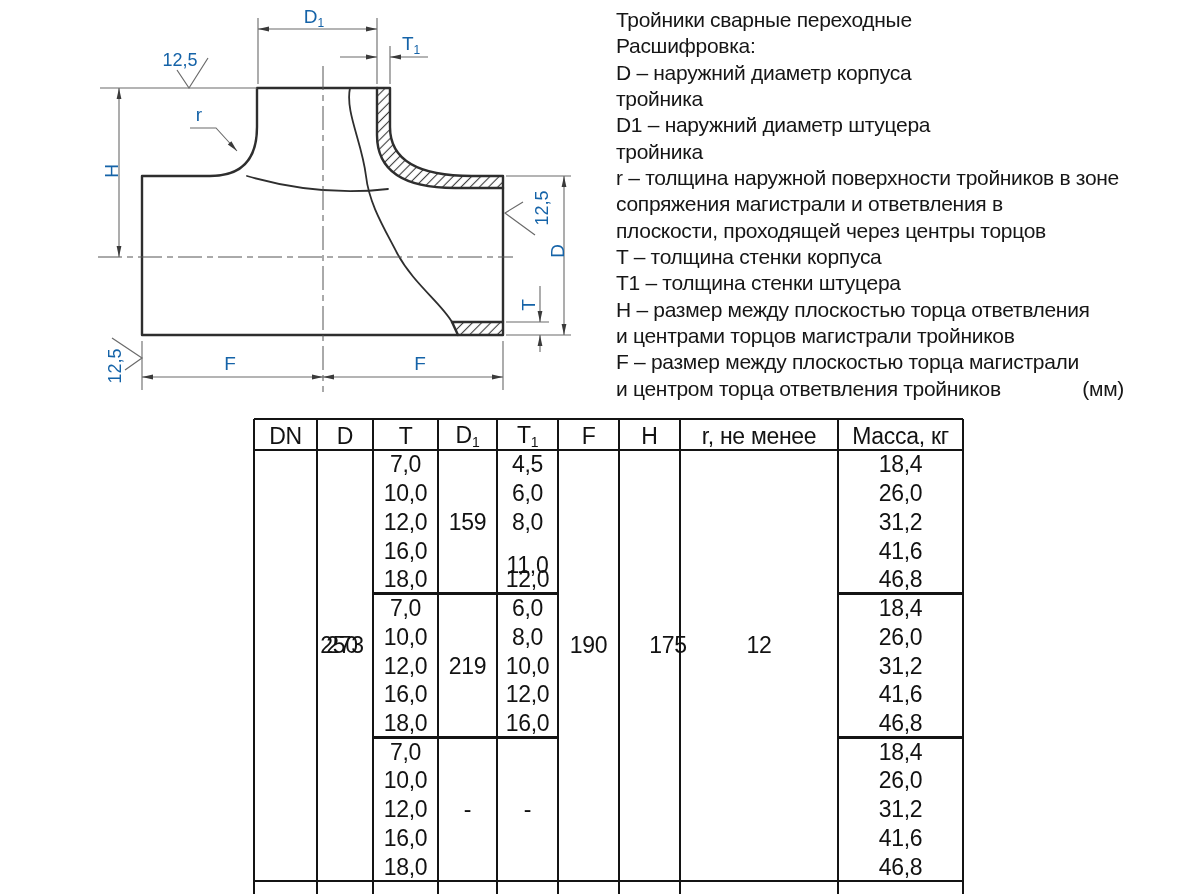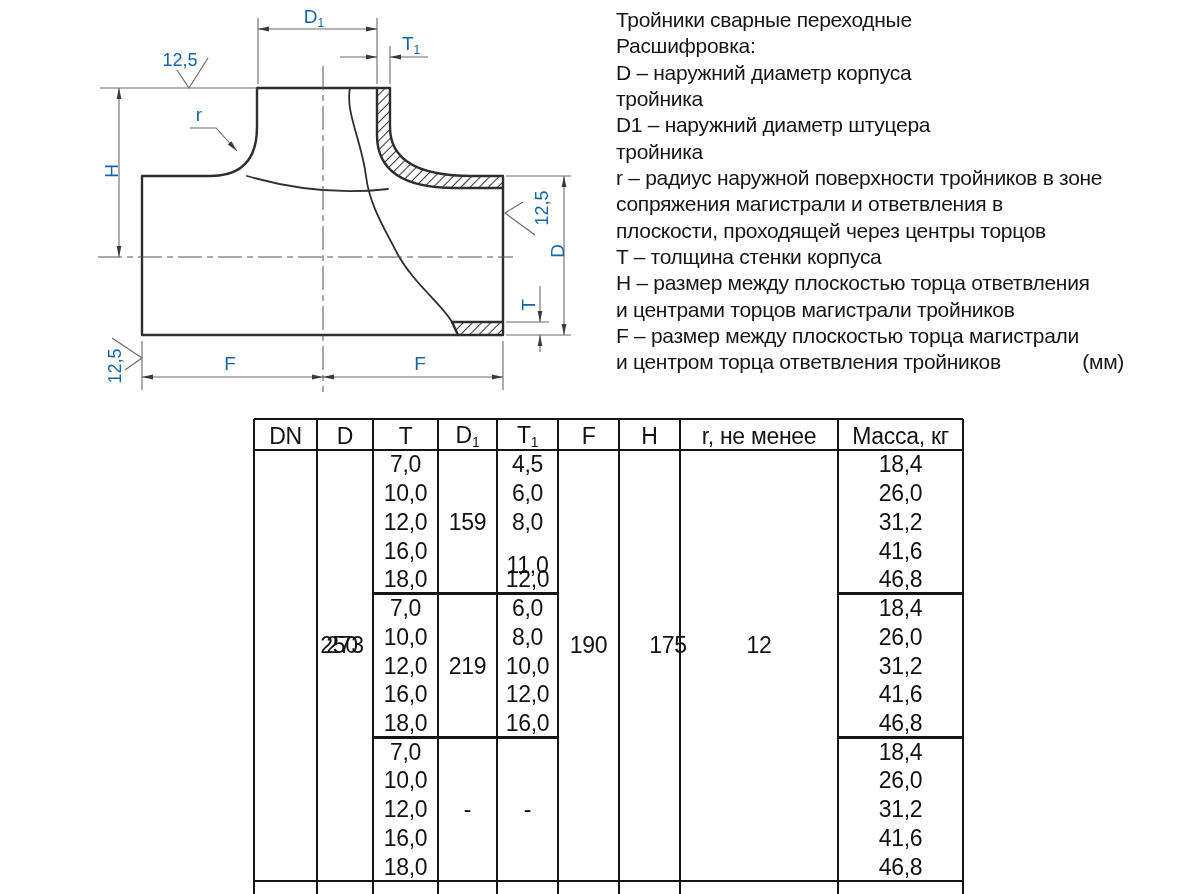--- a/index.html
+++ b/index.html
@@ -97,24 +97,25 @@
     </g>
   </svg>
 
   <div id="legend">
       <div class="legend-line">Тройники сварные переходные</div>
       <div class="legend-line">Расшифровка:</div>
       <div class="legend-line">D – наружний диаметр корпуса</div>
       <div class="legend-line">тройника</div>
       <div class="legend-line">D1 – наружний диаметр штуцера</div>
       <div class="legend-line">тройника</div>
-      <div class="legend-line">r – радиус наружной поверхности тройников в зоне</div>
+      <div class="legend-line">r – толщина наружной поверхности тройников в зоне</div>
       <div class="legend-line">сопряжения магистрали и ответвления в</div>
       <div class="legend-line">плоскости, проходящей через центры торцов</div>
       <div class="legend-line">T – толщина стенки корпуса</div>
+      <div class="legend-line">T1 – толщина стенки штуцера</div>
       <div class="legend-line">H – размер между плоскостью торца ответвления</div>
       <div class="legend-line">и центрами торцов магистрали тройников</div>
       <div class="legend-line">F – размер между плоскостью торца магистрали</div>
       <div class="legend-line last">
         <span>и центром торца ответвления тройников</span>
         <span>(мм)</span>
       </div>
     </div>
 
   <div id="table-layer">

